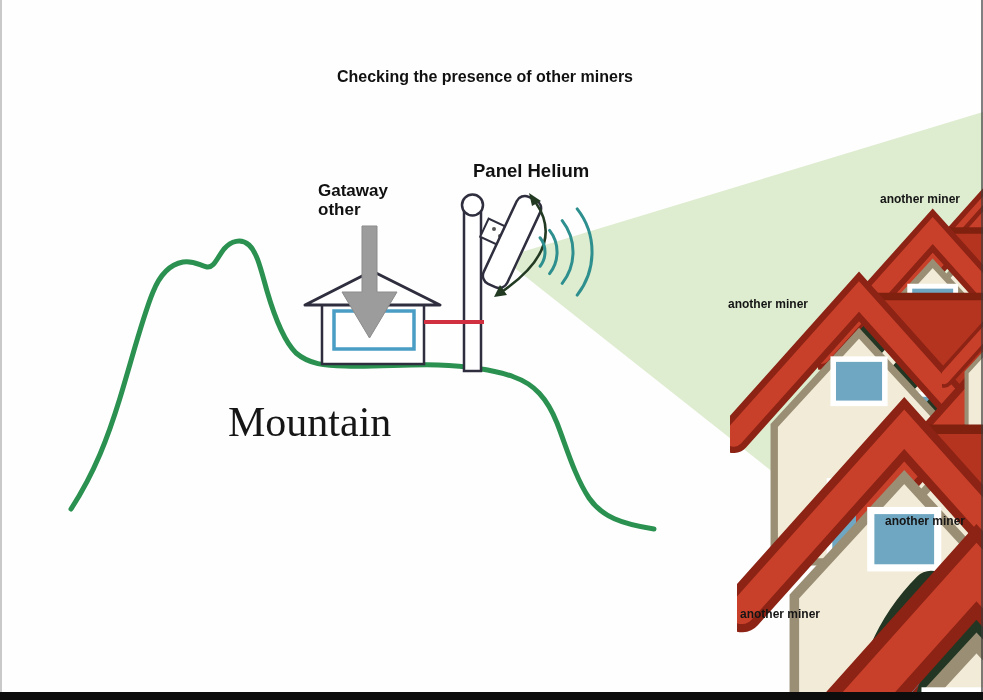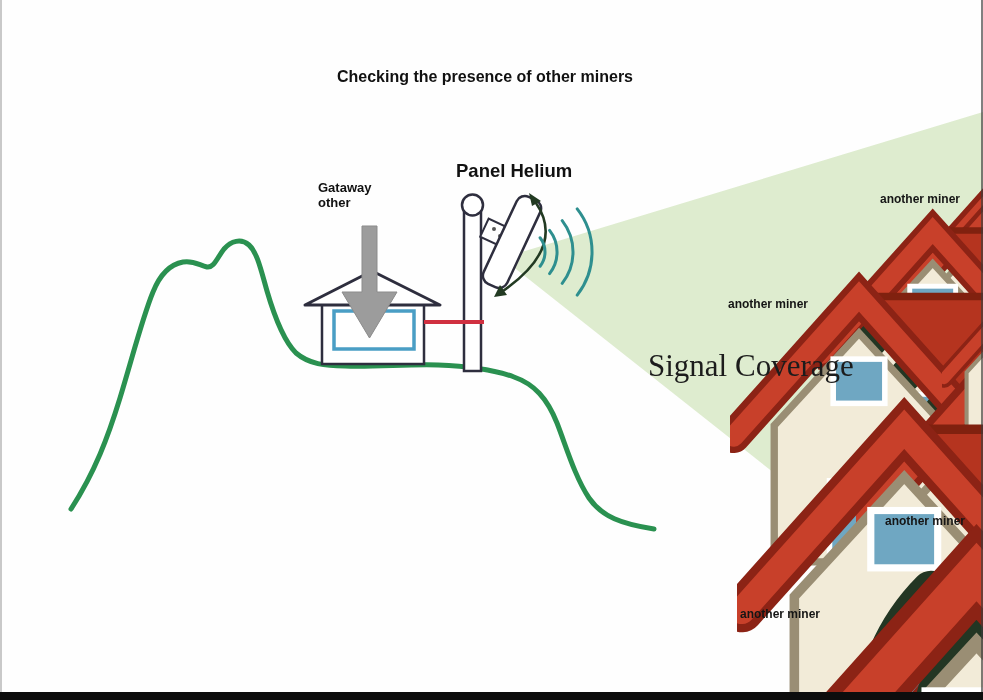--- a/index.html
+++ b/index.html
@@ -14,25 +14,25 @@
   #title {
     left:233px; top:27px; width:400px; text-align:center;
     font-size:34px; font-weight:900; letter-spacing:.5px;
     color:var(--text-black,#111); z-index:30;
   }
   #subtitle {
     left:233px; top:68px; width:400px; text-align:right;
     font-size:16px; font-weight:bold; color:var(--text-black,#111); z-index:30;
   }
   #gateway-label {
-    left:318px; top:181px; font-size:13px; font-weight:bold;
+    left:318px; top:181px; font-size:17px; font-weight:bold;
     line-height:1.12; color:var(--text-black,#111); z-index:30;
   }
   #panel-label {
-    left:456px; top:160px; font-size:18.5px; font-weight:bold;
+    left:473px; top:160px; font-size:18.5px; font-weight:bold;
     color:var(--text-black,#111); z-index:30;
   }
   #signal-label {
     left:648px; top:348px; font-size:31px;
     font-family:"Liberation Serif", serif; color:#1c1c1c; z-index:30;
   }
   #mountain-label {
     left:228px; top:398px; font-size:42px;
     font-family:"Liberation Serif", serif; color:#161616; z-index:30;
   }
@@ -200,19 +200,19 @@
 
   <div id="subtitle" class="abs">Checking the presence of other miners</div>
 
   <div id="gateway-label" class="abs">
     <div>Gataway</div>
     <div>other</div>
   </div>
 
   <div id="panel-label" class="abs">Panel Helium</div>
 
-  <div id="signal-label" class="abs">Signal Coverage</div>
-
+
+  <div id="mountain-label" class="abs">Mountain</div>
 
   <div id="left-edge" class="abs"></div>
   <div id="right-edge" class="abs"></div>
   <div id="bottom-bar" class="abs"></div>
 </div>
 
 </body></html>

